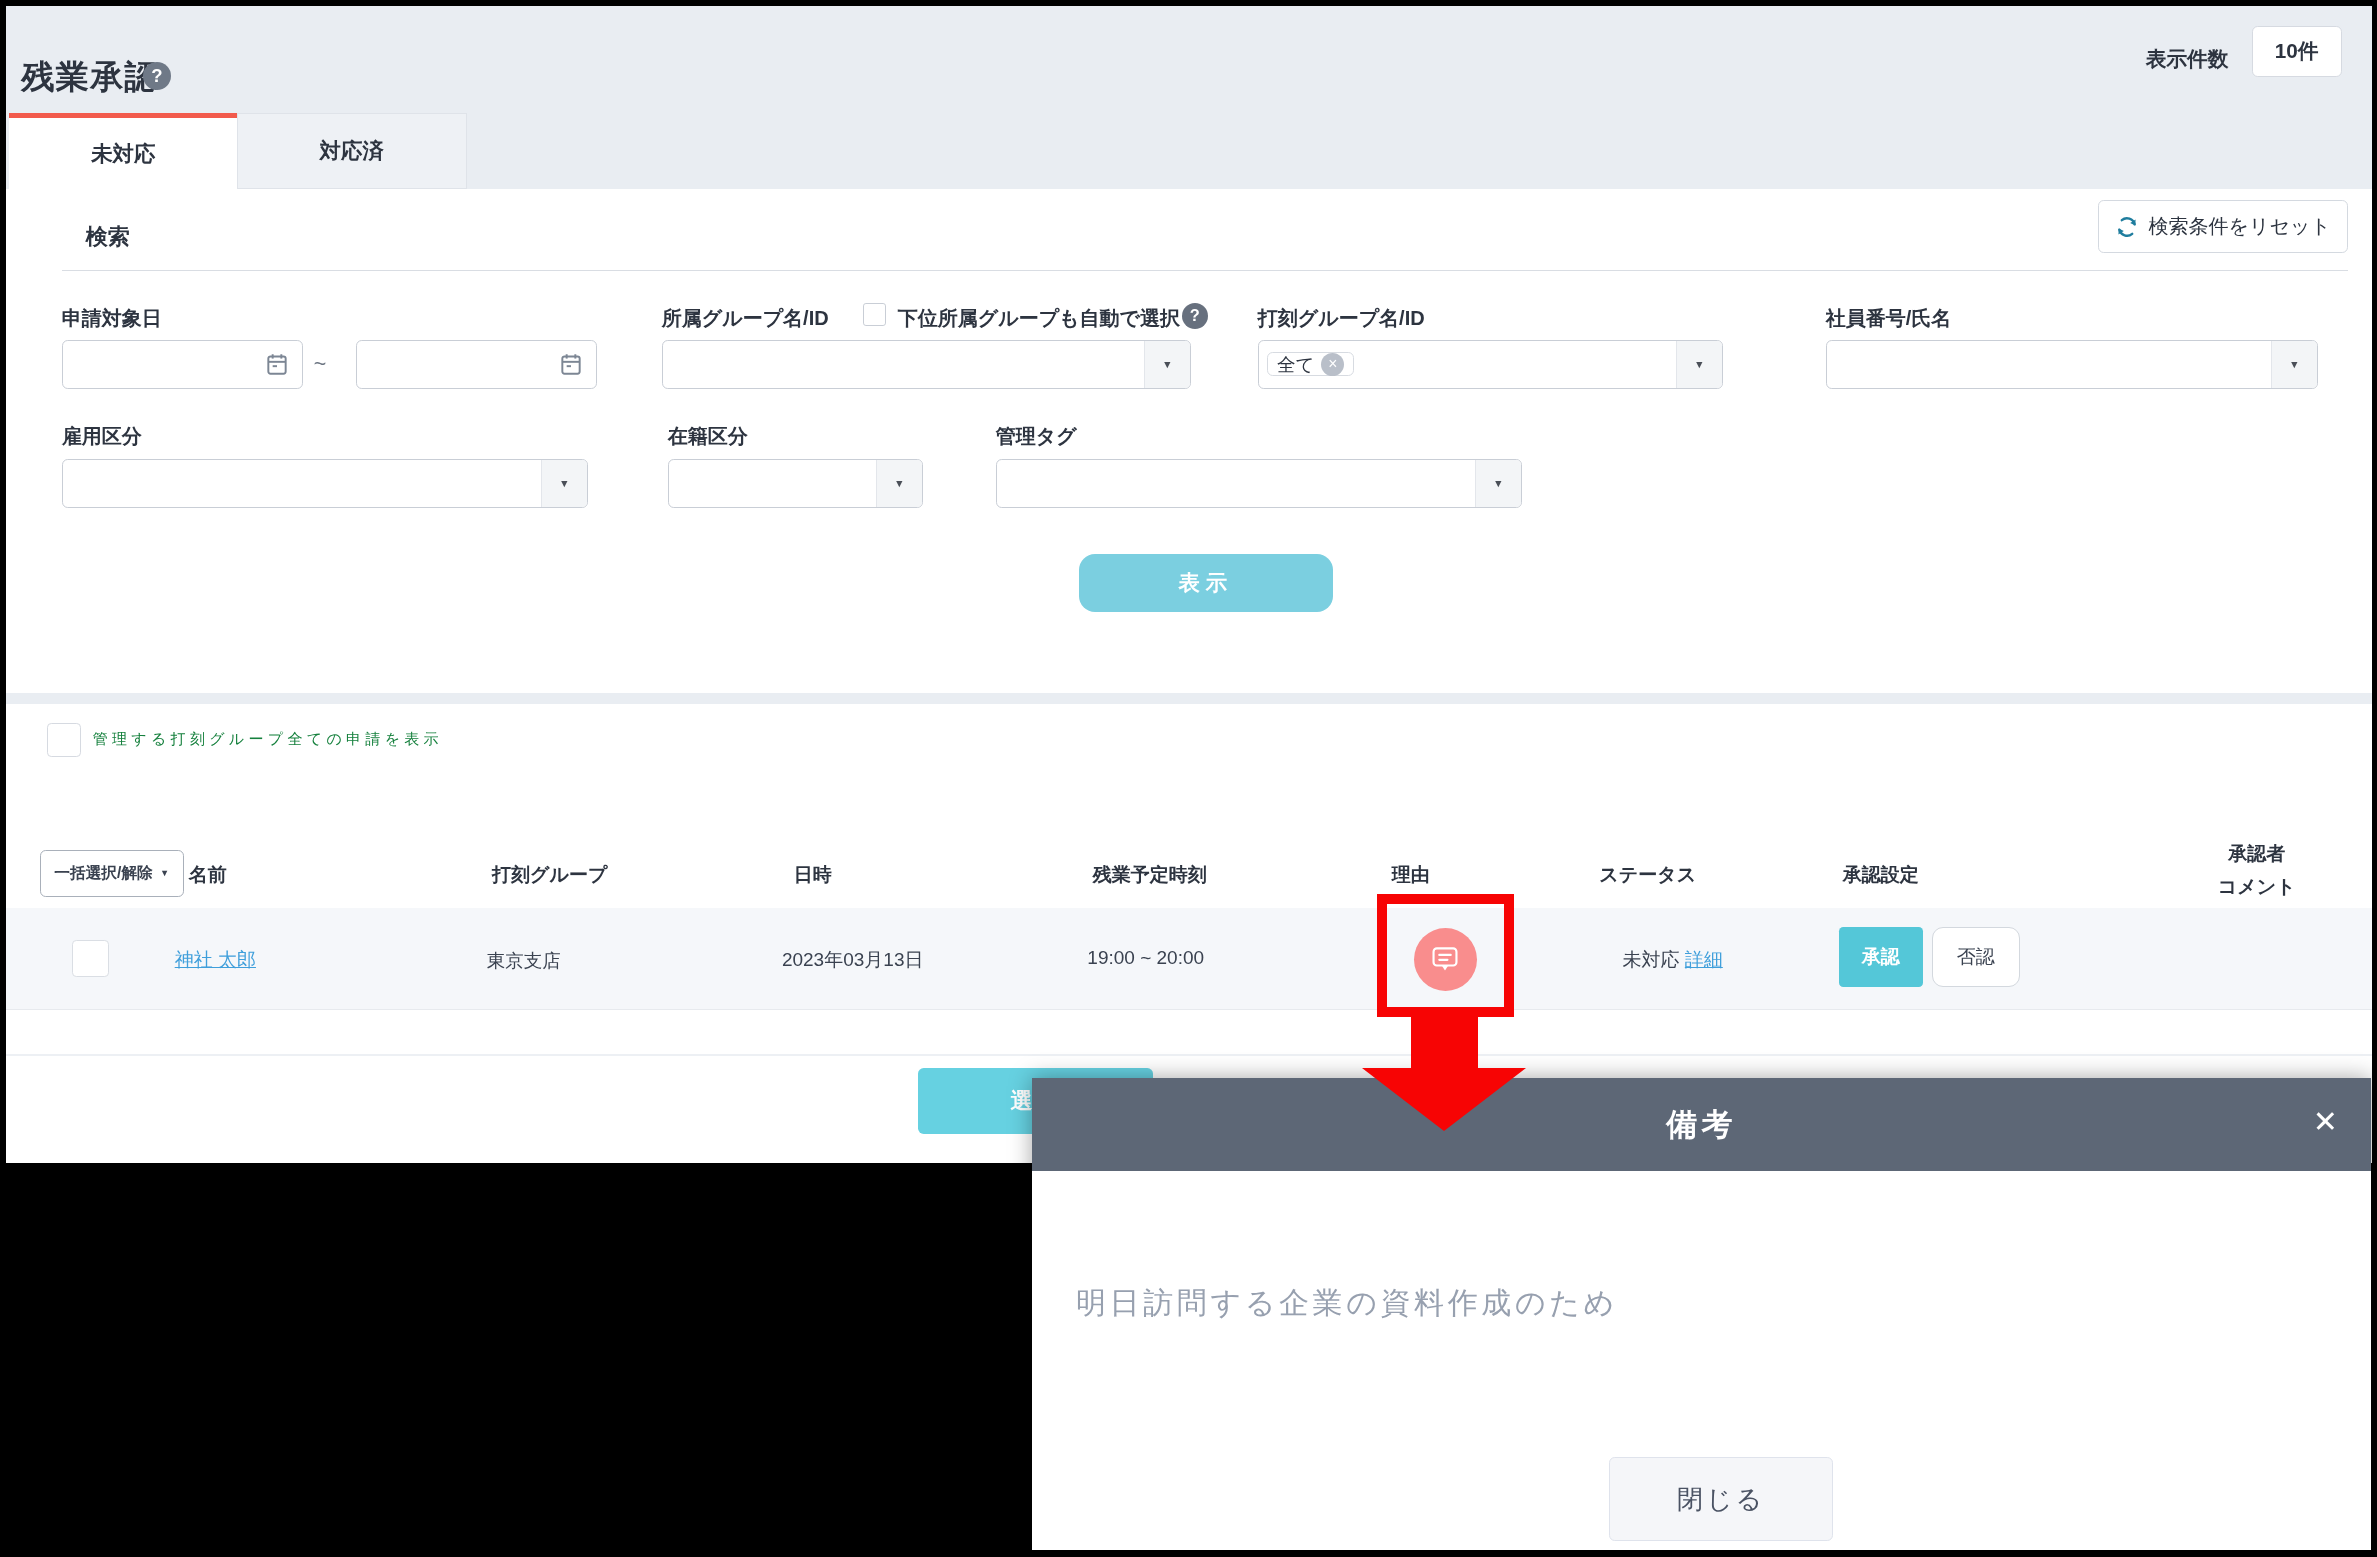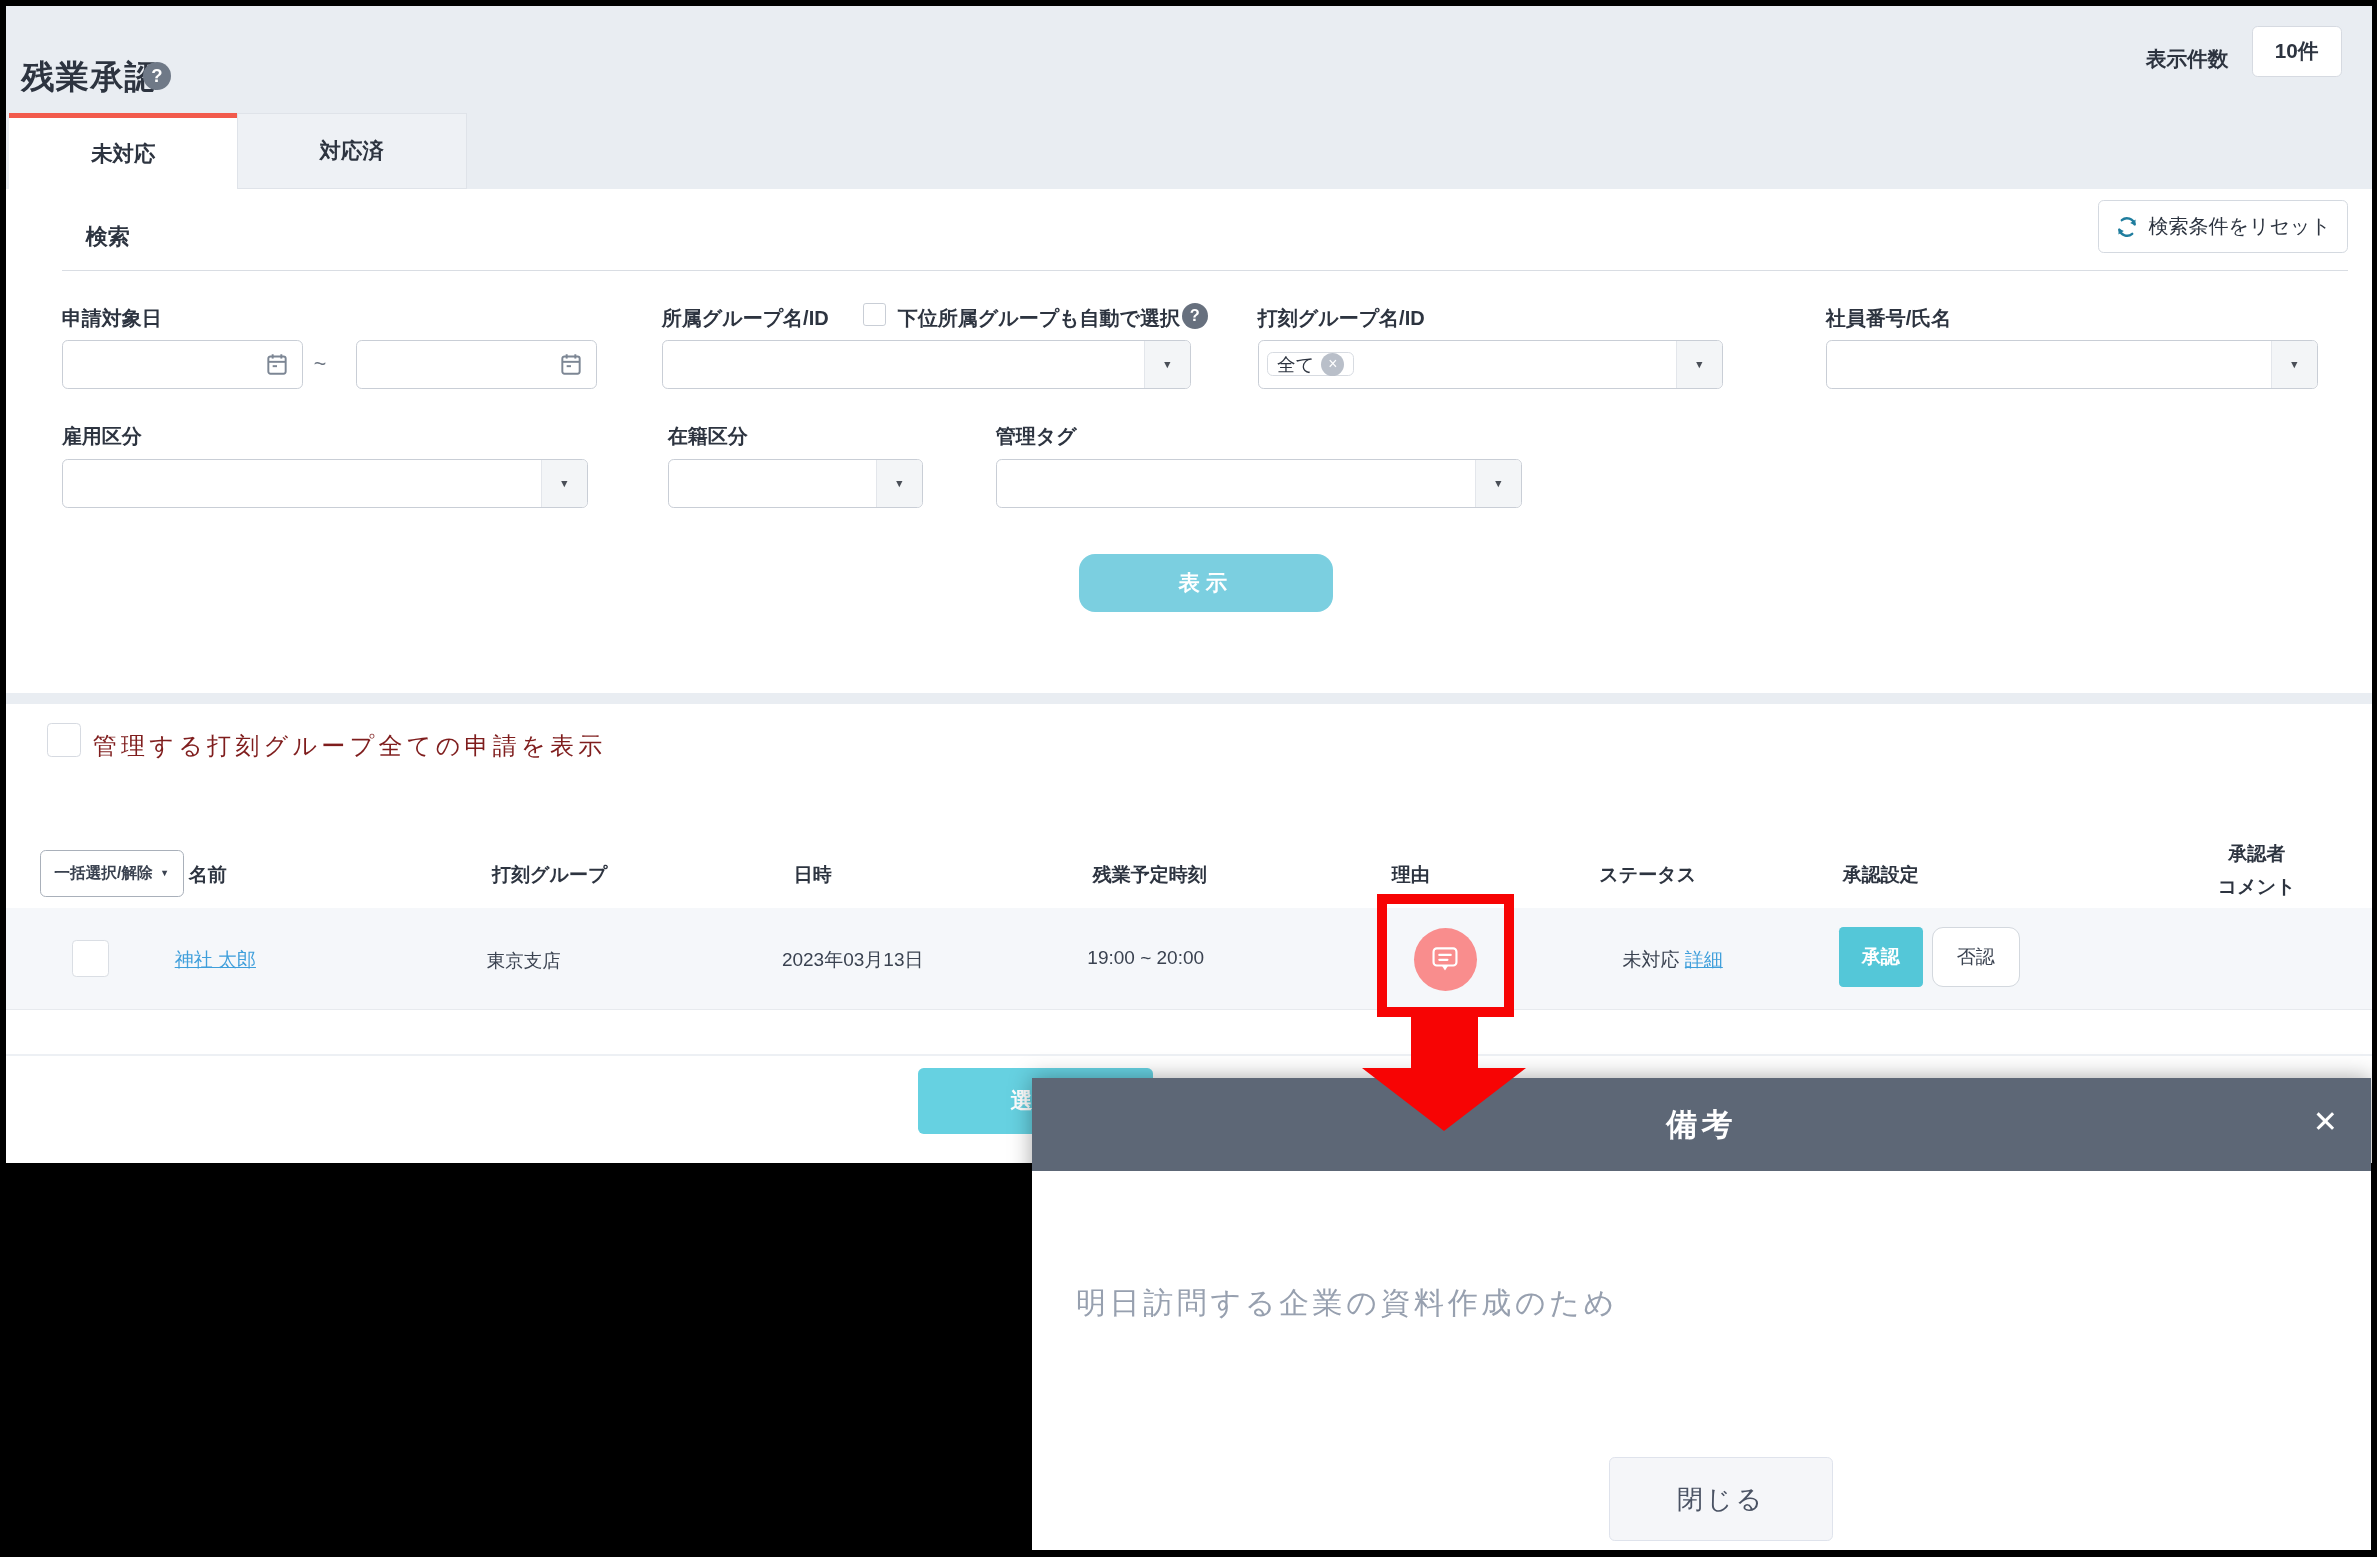--- a/index.html
+++ b/index.html
@@ -37,21 +37,21 @@
   .dd-caret { font-size:10.7px; color:#4a4f58; }
   .chip { display:flex; align-items:center; gap:7.1px; height:24px; padding:0 8.6px; background:#fff; border:1.4px solid #d7dbe1; border-radius:5.7px; font-size:18.5px; color:#2d3440; }
   .chip-x { width:23px; height:23px; border-radius:50%; background:#b9bfc9; color:#fff; font-size:15.7px; display:flex; align-items:center; justify-content:center; }
   .mini-checkbox { position:absolute; width:23px; height:23px; background:#fff; border:1.4px solid #c9ced6; border-radius:2.9px; }
   .sub-label { position:absolute; font-size:20px; font-weight:bold; color:#2d3440; }
   .help2 { position:absolute; width:26px; height:26px; border-radius:50%; background:#67707e; color:#fff; font-size:16.4px; font-weight:bold; display:flex; align-items:center; justify-content:center; }
   .show-button { position:absolute; left:1073px; top:365px; width:254px; height:58px; background:#7bcfe0; border:none; border-radius:16px; color:#fff; font-size:21.4px; font-weight:bold; letter-spacing:5.7px; display:flex; align-items:center; justify-content:center; cursor:pointer; }
 
   
   .show-all-checkbox { position:absolute; left:41px; top:19px; width:34px; height:34px; background:#fff; border:1.4px solid #d6dae1; border-radius:4.3px; }
-  .show-all-label { position:absolute; left:87px; top:26px; font-size:24px; color:#7f1d1d; letter-spacing:4.3px; }
+  .show-all-label { position:absolute; left:87px; top:26px; font-size:15px; color:#15803d; letter-spacing:4.3px; }
   .bulk-button { position:absolute; left:34px; top:146px; width:144px; height:47px; background:#fff; border:1.4px solid #a9b0ba; border-radius:5.7px; display:flex; align-items:center; justify-content:center; gap:7.1px; font-size:15.7px; font-weight:bold; color:#3a4250; cursor:pointer; }
   .bulk-caret { font-size:9.3px; color:#3a4250; }
   .th { position:absolute; font-size:19px; font-weight:bold; color:#2d3440; white-space:nowrap; }
   .th-c { transform:translateX(-50%); }
   .data-row { position:absolute; left:0; top:204px; width:2366px; height:101px; background:#f5f7fa; }
   .row-sep1 { position:absolute; left:0; top:305px; width:2366px; height:1.4px; background:#e7eaee; }
   .row-sep2 { position:absolute; left:0; top:350px; width:2366px; height:2.1px; background:#edf0f4; }
   .row-checkbox { position:absolute; left:66px; top:236px; width:37px; height:37px; background:#fff; border:1.4px solid #dadee4; border-radius:4.3px; }
   .td { position:absolute; font-size:19px; color:#3a4250; white-space:nowrap; }
   .td-c { transform:translateX(-50%); }

